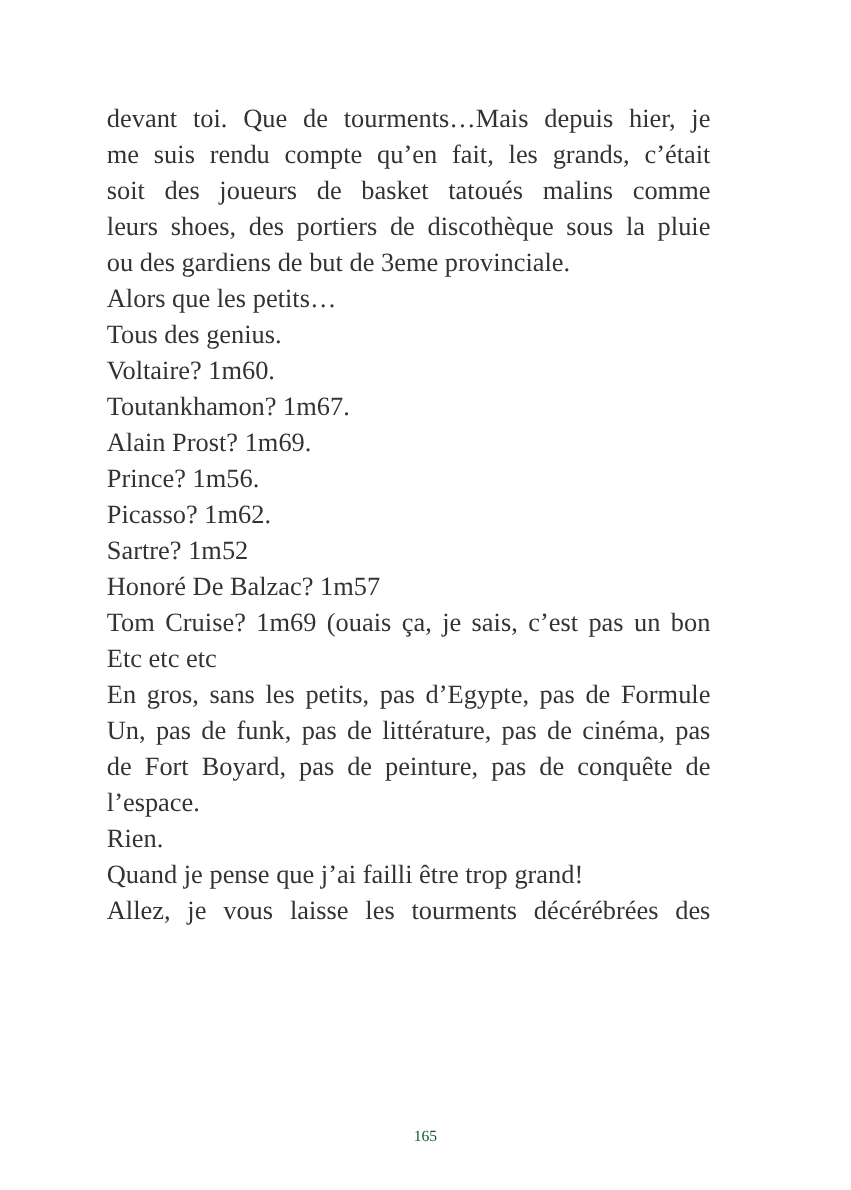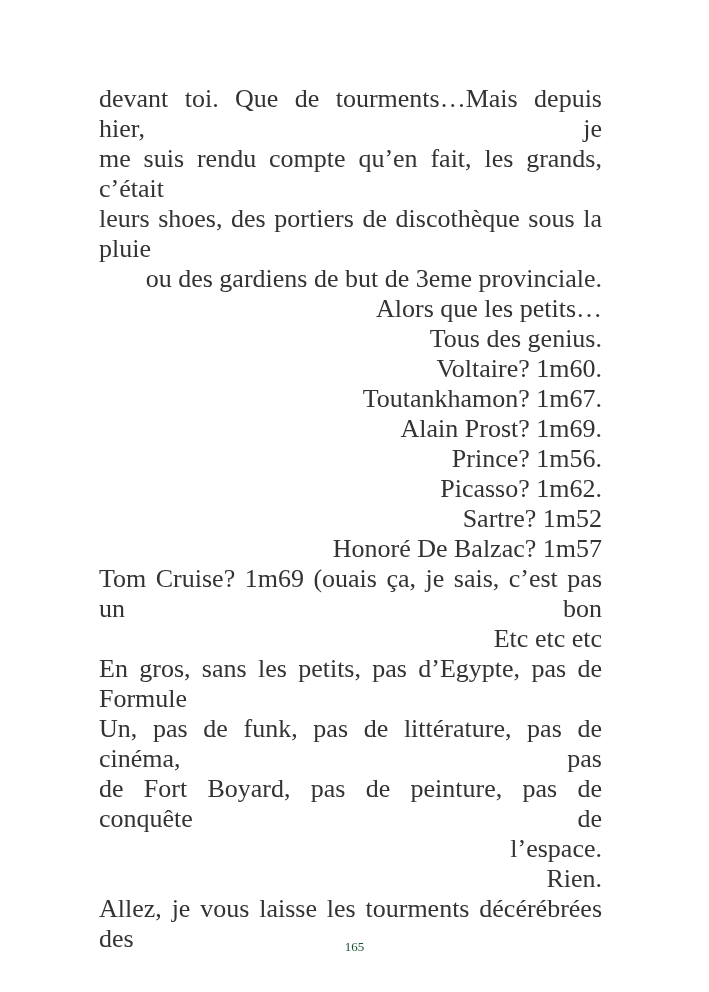--- a/index.html
+++ b/index.html
@@ -11,28 +11,28 @@
     position: relative;
     width: 709px;
     height: 992px;
     background: #ffffff;
     font-family: "Liberation Serif", serif;
     color: #333333;
     overflow: hidden;
   }
   .text-block {
     position: absolute;
-    left: 99px;
+    left: 89px;
     top: 84px;
     width: 503px;
-    font-size: 26px;
+    font-size: 22px;
     line-height: 30px;
   }
   .line {
-    text-align: right;
+    text-align: left;
   }
   .line.stretch {
     text-align: justify;
     text-align-last: justify;
   }
   .page-number {
     position: absolute;
     top: 939px;
     left: 0;
     width: 709px;
@@ -41,34 +41,36 @@
     color: #14532d;
   }
 </style>
 </head>
 <body>
 
 <div class="book-page">
   <div class="text-block" id="text-block">
       <div class="line stretch">devant toi. Que de tourments…Mais depuis hier, je</div>
       <div class="line stretch">me suis rendu compte qu’en fait, les grands, c’était</div>
+      <div class="line stretch">soit des joueurs de basket tatoués malins comme</div>
       <div class="line stretch">leurs shoes, des portiers de discothèque sous la pluie</div>
       <div class="line">ou des gardiens de but de 3eme provinciale.</div>
       <div class="line">Alors que les petits…</div>
       <div class="line">Tous des genius.</div>
       <div class="line">Voltaire? 1m60.</div>
       <div class="line">Toutankhamon? 1m67.</div>
       <div class="line">Alain Prost? 1m69.</div>
       <div class="line">Prince? 1m56.</div>
       <div class="line">Picasso? 1m62.</div>
       <div class="line">Sartre? 1m52</div>
       <div class="line">Honoré De Balzac? 1m57</div>
       <div class="line stretch">Tom Cruise? 1m69 (ouais ça, je sais, c’est pas un bon</div>
       <div class="line">Etc etc etc</div>
       <div class="line stretch">En gros, sans les petits, pas d’Egypte, pas de Formule</div>
       <div class="line stretch">Un, pas de funk, pas de littérature, pas de cinéma, pas</div>
       <div class="line stretch">de Fort Boyard, pas de peinture, pas de conquête de</div>
       <div class="line">l’espace.</div>
       <div class="line">Rien.</div>
+      <div class="line">Quand je pense que j’ai failli être trop grand!</div>
       <div class="line stretch">Allez, je vous laisse les tourments décérébrées des</div>
     </div>
   <div class="page-number">165</div>
 </div>
 
 </body></html>

